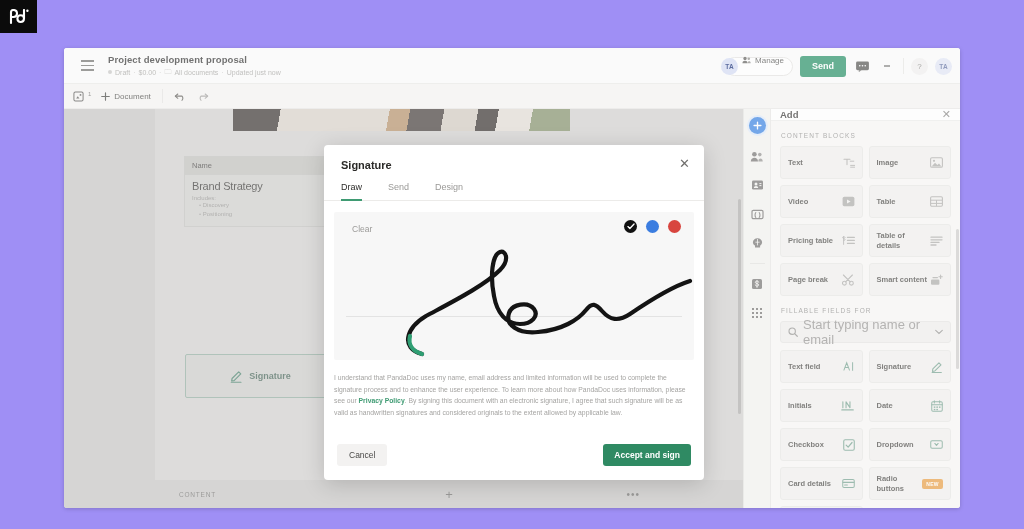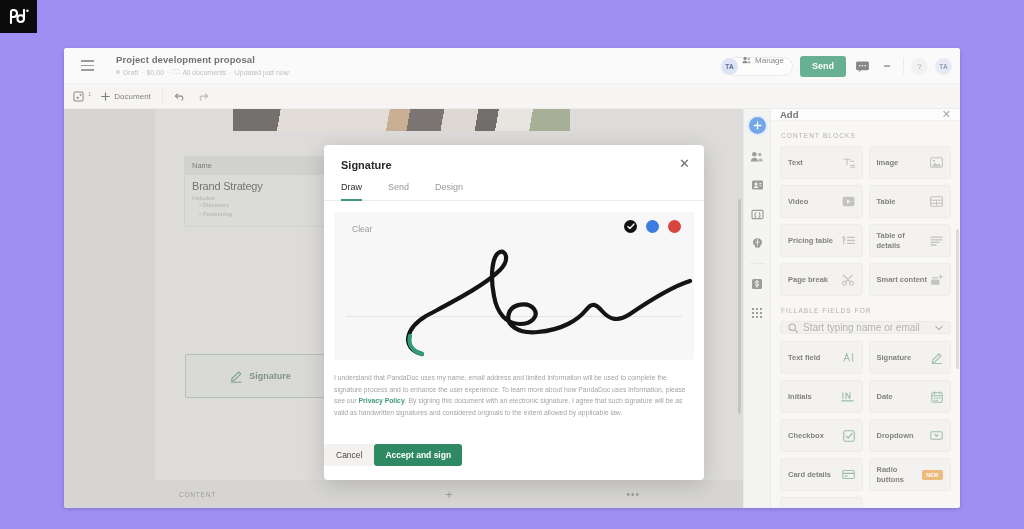--- a/index.html
+++ b/index.html
@@ -35,21 +35,21 @@
     height: 36px; background: #fbfbfa;
     border-bottom: 1px solid #e9e8e6;
     display: flex; align-items: center;
   }
   #hamburger {
     width: 34px; display: flex; flex-direction: column;
     align-items: center; justify-content: center; gap: 3px;
     margin-left: 6px; cursor: pointer;
   }
   #hamburger i { display:block; width: 13px; height: 1.5px; background: #6d6c6a; }
-  .doc-titles { display: flex; flex-direction: column; justify-content: center; margin-left: 12px; }
+  .doc-titles { display: flex; flex-direction: column; justify-content: center; margin-left: 4px; }
   #doc-title { font-size: 9.5px; font-weight: bold; color: #2b2b2b; letter-spacing: .1px; }
   #doc-meta { font-size: 7px; color: #a3a2a0; margin-top: 2px; display:flex; align-items:center; gap:3px; }
   .dot-status { width:4px;height:4px;border-radius:50%;background:#c5c4c2;display:inline-block; }
   .meta-sep { color:#c9c8c6; }
   .folder-gl { font-size: 7px; }
 
   #topbar-right {
     position: absolute; right: 8px; top: 0; height: 36px;
     display: flex; align-items: center; gap: 7px;
   }
@@ -204,21 +204,21 @@
   .fld-ico { color: #6e9d8a; display: flex; align-items: center; }
   .badge-new {
     background: #e79a3c; color: #fff; font-size: 5px; font-weight: bold;
     padding: 2px 4px; border-radius: 2px; letter-spacing: .4px;
   }
   #field-search {
     margin: 0 9px; height: 22px;
     background: #eeedec; border: 1px solid #e4e3e1; border-radius: 3px;
     display: flex; align-items: center; gap: 5px; padding: 0 7px;
   }
-  #field-search-text { font-size: 10px; color: #918f8d; flex: 1; }
+  #field-search-text { font-size: 13px; color: #918f8d; flex: 1; }
   #panel-scroll {
     position: absolute; right: 1px; top: 120px;
     width: 3px; height: 140px; border-radius: 2px; background: #cbcac8;
   }
 
   
   #modal-overlay {
     position: absolute; left: 0; top: 0; width: 896px; height: 460px;
     background: rgba(250,250,250,.34);
   }
@@ -251,22 +251,22 @@
   #sig-baseline { position: absolute; left: 12px; right: 12px; top: 104px; height: 1px; background: #e3e3e3; }
   #sig-ink { position: absolute; left: 0; top: 0; width: 100%; height: 100%; }
 
   #disclaimer {
     font-size: 6.8px; line-height: 1.72; color: #a5a4a2;
     padding: 12px 14px 0 10px;
   }
   #privacy-link { color: #3f9b73; font-weight: bold; cursor: pointer; }
 
   #modal-foot {
-    margin-top: auto; padding: 0 0 14px;
-    display: flex; align-items: center; 
+    margin-top: auto; padding: 0 13px 14px;
+    display: flex; align-items: center; justify-content: space-between;
   }
   #cancel-btn {
     height: 22px; padding: 0 12px;
     background: #f3f2f1; border: none; border-radius: 3px;
     font-size: 8.5px; color: #4b4a48; cursor: pointer;
   }
   #accept-btn {
     height: 22px; padding: 0 11px;
     background: #2f8a63; border: none; border-radius: 3px;
     font-size: 8.5px; font-weight: bold; color: #fff; cursor: pointer;

